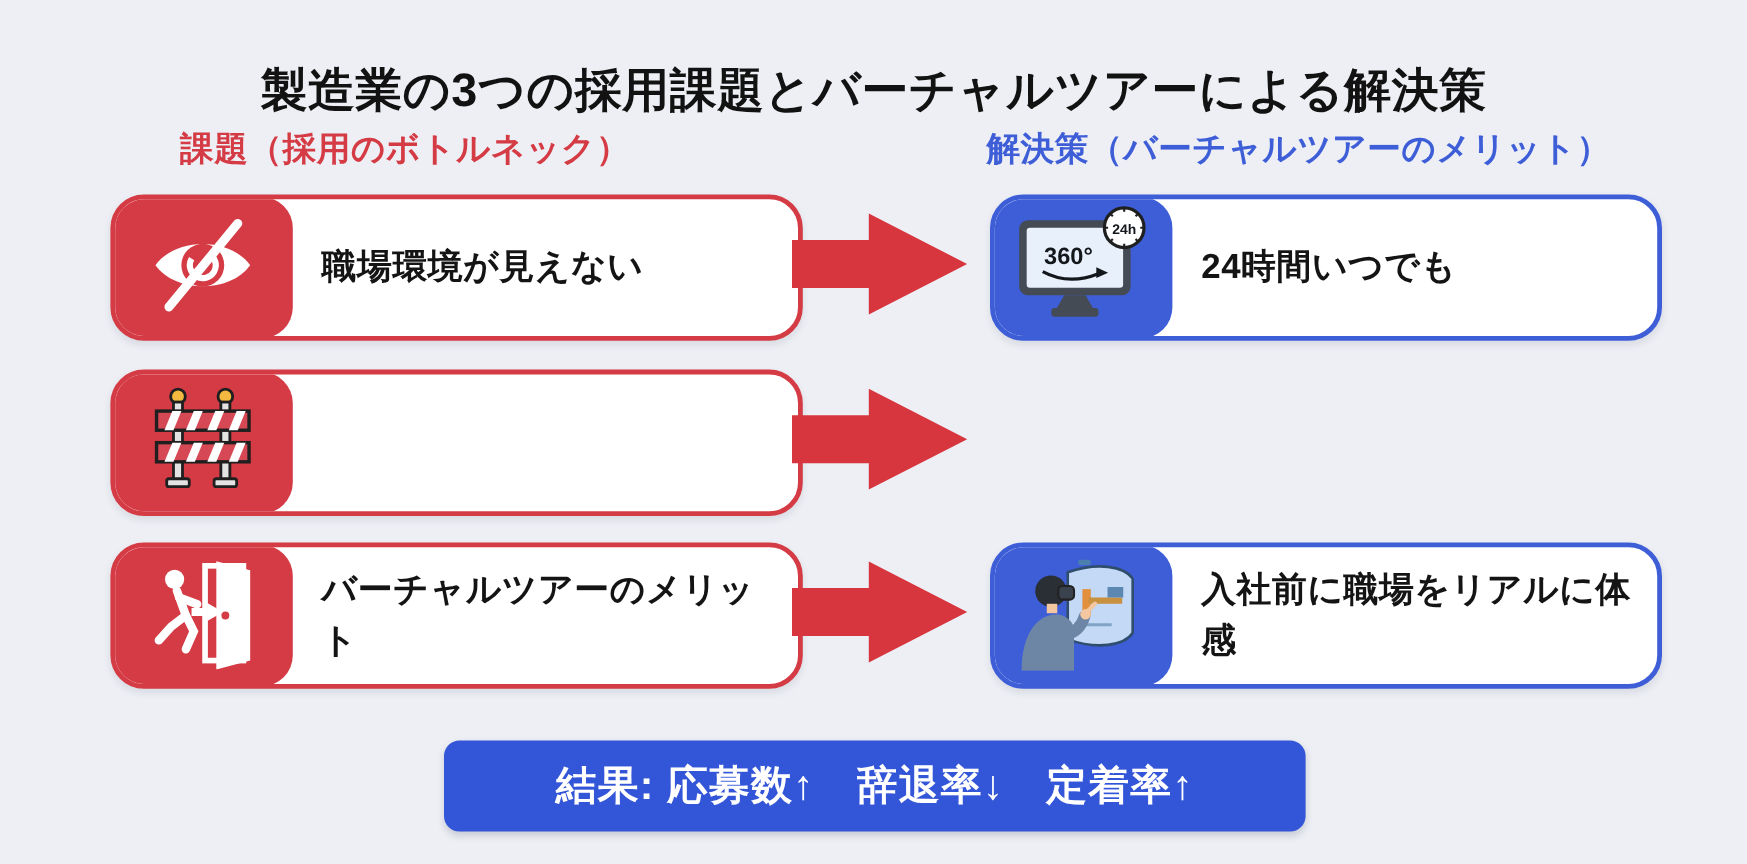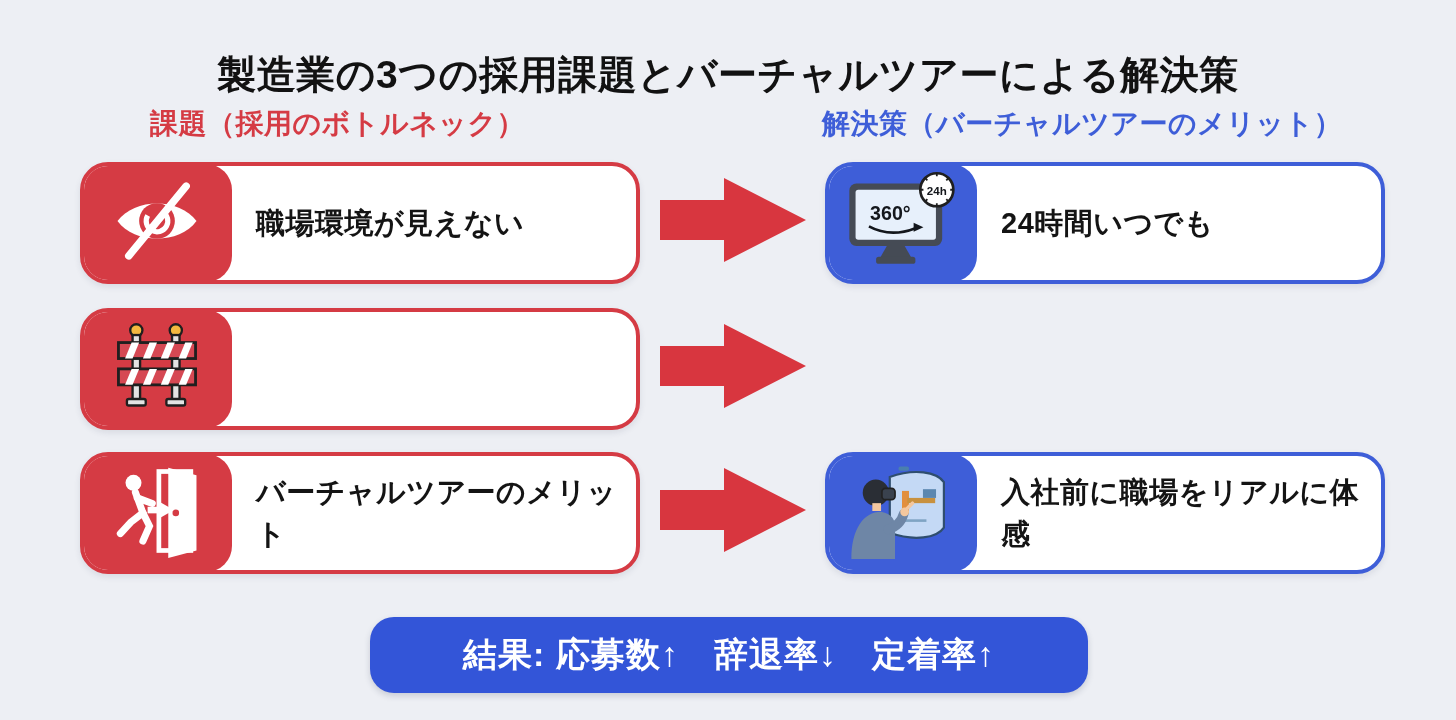--- a/index.html
+++ b/index.html
@@ -24,21 +24,21 @@
   .col-header.red{left:150px;color:var(--problem-red,#d53b44);}
   .col-header.blue{left:822px;color:var(--solution-blue,#3e5ed8);}
 
   .card{
     position:absolute;width:552px;height:114px;
     background:var(--card-white,#ffffff);
     border-radius:28px;
     box-shadow:0 3px 6px rgba(40,50,80,.10);
     overflow:hidden;
   }
-  .card.red{left:80px;border:4px solid var(--problem-red,#d53b44);}
+  .card.red{left:92px;border:4px solid var(--problem-red,#d53b44);padding-left:17px;}
   .card.blue{left:825px;border:4px solid var(--solution-blue,#3e5ed8);}
   .r0{top:162px;}
   .r1{top:308px;}
   .r2{top:452px;}
 
   .iconbox{
     position:absolute;left:-2px;top:-2px;bottom:-2px;width:150px;
     border-radius:26px;
     display:flex;align-items:center;justify-content:center;
   }
@@ -55,21 +55,21 @@
   .arrow{
     position:absolute;left:660px;width:148px;height:92px;
   }
   .arrow.a0{top:174px;}
   .arrow.a1{top:320px;}
   .arrow.a2{top:464px;}
 
   .banner{
     position:absolute;left:370px;top:617px;width:718px;height:76px;
     background:var(--banner-blue,#3355d8);
-    border-radius:24px;
+    border-radius:13px;
     display:flex;align-items:center;justify-content:center;
     box-shadow:0 3px 6px rgba(40,50,80,.18);
   }
   .banner-text{
     color:#ffffff;font-size:34px;font-weight:800;letter-spacing:1px;
   }
   svg text{font-family:"Liberation Sans","DejaVu Sans",sans-serif;}
 </style>
 </head>
 <body>

